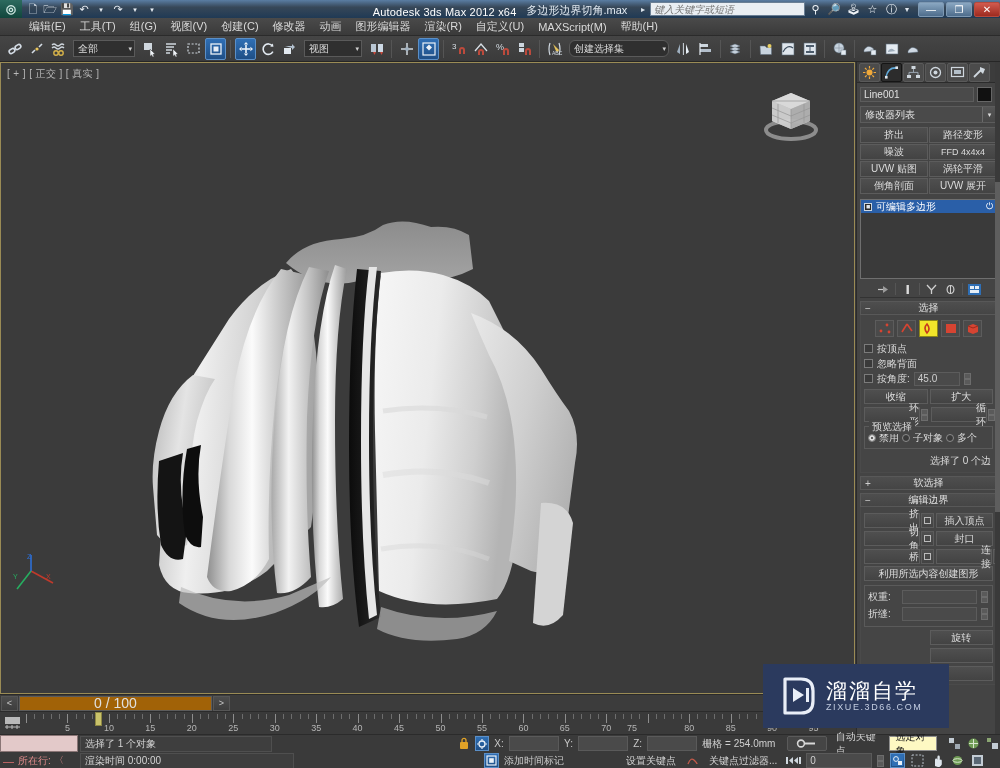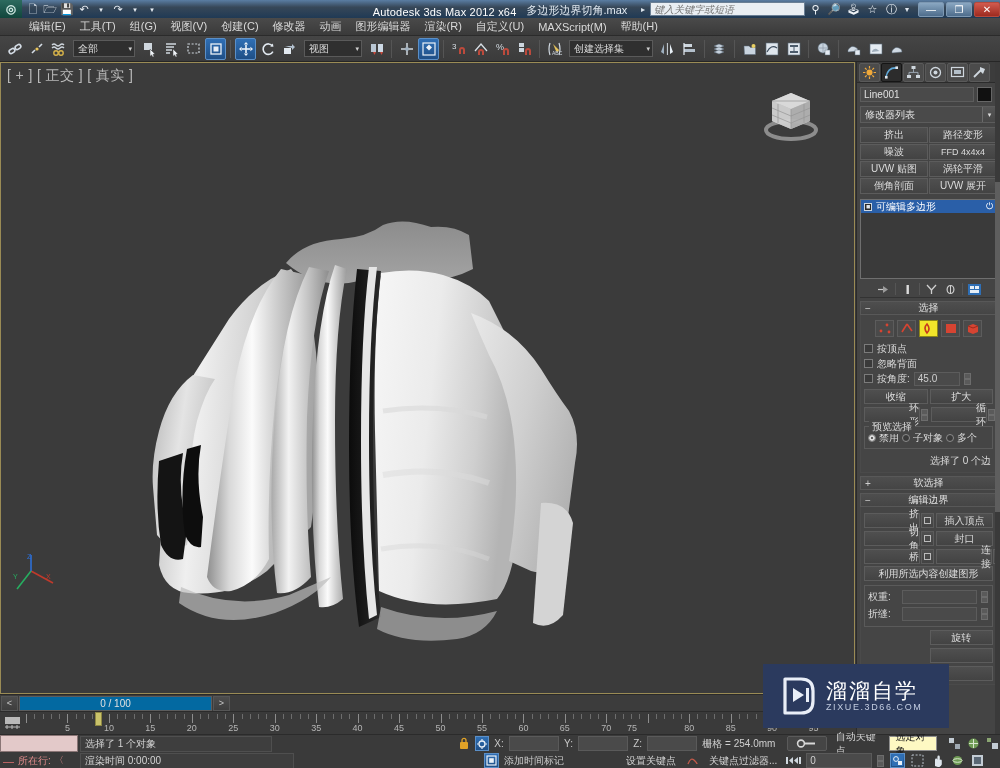--- a/index.html
+++ b/index.html
@@ -98,41 +98,41 @@
   svg { display:block; }
 
   
   .viewport {
     position:absolute; left:0; top:62px; width:855px; height:632px;
     background:#3b3b3b;
     border:1px solid #9a8b55;
     overflow:hidden;
   }
   .vp-label {
-    position:absolute; left:6px; top:4px; font-size:14px; color:#b9b9b9; letter-spacing:.4px;
+    position:absolute; left:6px; top:4px; font-size:10px; color:#b9b9b9; letter-spacing:.4px;
   }
   .viewcube { position:absolute; right:30px; top:22px; width:66px; height:60px; }
   .axis-tripod { position:absolute; left:8px; bottom:90px; width:50px; height:50px; }
   .model { position:absolute; left:60px; top:140px; width:620px; height:450px; }
 
   
   .timeslider {
     position:absolute; left:0; top:694px; width:855px; height:17px;
     background:#3c3c3c; border-top:1px solid #2a2a2a;
     display:flex; align-items:center;
   }
   .ts-btn {
     width:17px; height:15px; margin:0 1px;
     background:linear-gradient(180deg,#4d4d4d,#3e3e3e); border:1px solid #565656;
     display:flex; align-items:center; justify-content:center; font-size:9px; color:#c8c8c8;
   }
   .ts-field {
-    width:193px; height:15px; background:#0369a1; border:1px solid #5c5c5c;
+    width:193px; height:15px; background:#a16207; border:1px solid #5c5c5c;
     display:flex; align-items:center; justify-content:center;
-    font-size:10px; color:#e0e0e0;
+    font-size:14px; color:#e0e0e0;
   }
 
   
   .trackbar {
     position:absolute; left:0; top:711px; width:855px; height:23px;
     background:#3a3a3a; border-top:1px solid #2b2b2b; overflow:hidden;
   }
   .tb-keyicon { position:absolute; left:3px; top:3px; width:20px; height:16px; }
   .ruler { position:absolute; left:26px; top:0; right:0; height:23px; }
   .tick { position:absolute; top:2px; width:1px; background:#6d6d6d; }
@@ -513,21 +513,21 @@
     </div>
     <div class="tsep"></div>
     <div class="tbtn">
       <svg width="16" height="16" viewBox="0 0 16 16">
           <path d="M3 2 q-2 6 0 12" fill="none" stroke="#d0d8e0" stroke-width="1.2"></path>
           <path d="M12 2 q2 6 0 12" fill="none" stroke="#d0d8e0" stroke-width="1.2"></path>
           <path d="M6 3 l6 6 -1 2 -2-1z" fill="#e3c15a"></path>
           <text x="5" y="14" font-size="5" fill="#cfd7de" font-family="Liberation Sans">ABC</text>
         </svg>
     </div>
-    <div class="tb-combo" style="width:84px;margin:0 3px;">
+    <div class="tb-combo" style="width:100px;margin:0 3px;border-radius:6px;">
       <span class="cv">创建选择集</span>
       <span class="ca">▾</span>
     </div>
     <div class="tbtn">
       <svg width="16" height="16" viewBox="0 0 16 16">
           <path d="M4 3 v10 l-3-2 z" fill="#9fb0c0"></path>
           <path d="M7.4 2 v12" stroke="#cfd7de" stroke-width="1"></path>
           <path d="M10 3 v10 l3-2z" fill="#e8f0f7"></path>
         </svg>
     </div>

